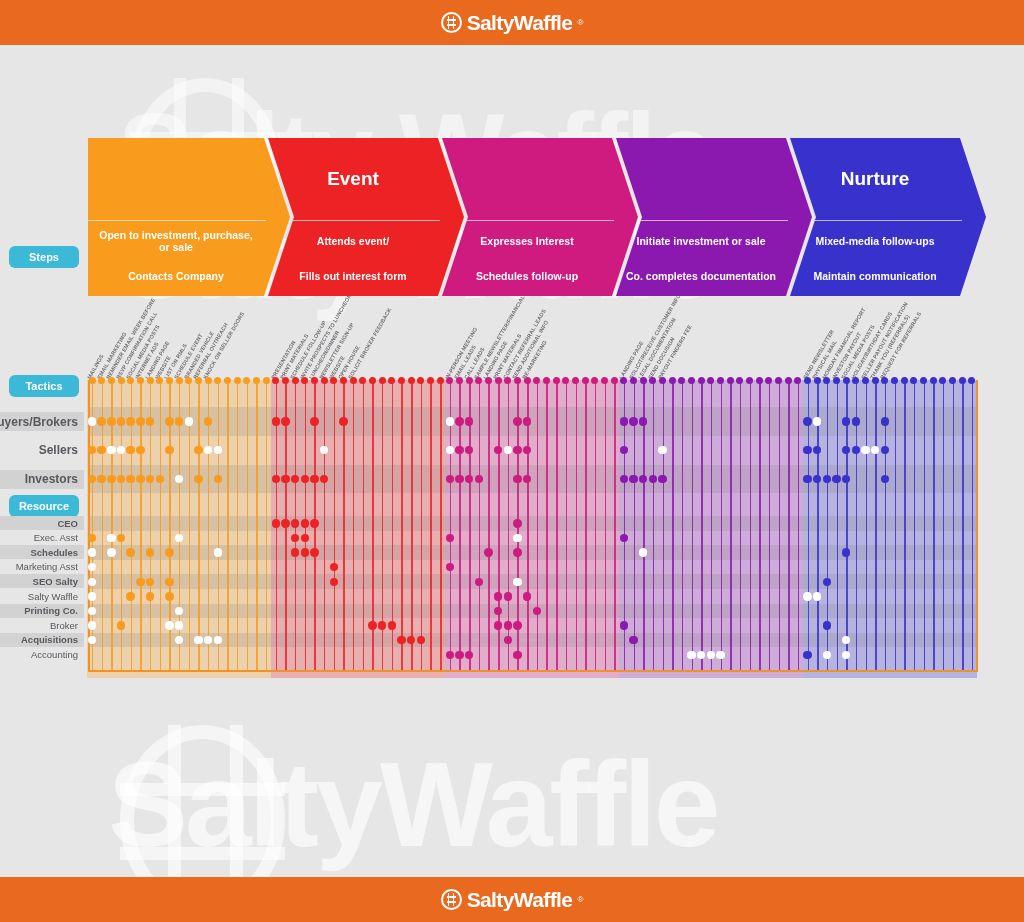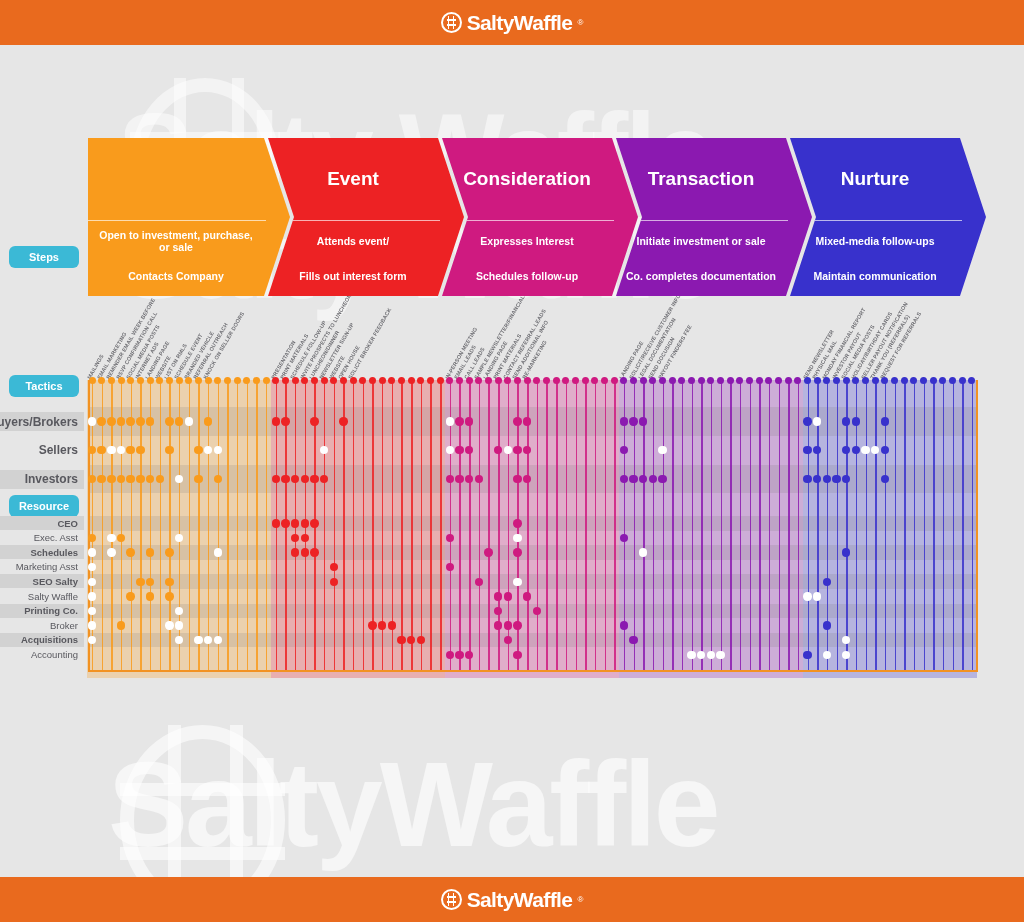--- a/index.html
+++ b/index.html
@@ -179,27 +179,25 @@
         <div class="chev-sub s1">Open to investment, purchase, or sale</div>
         <div class="chev-sub s2">Contacts Company</div>
       </div>
       <div class="chev notched" style="left: 180px; width: 196px; background: rgb(237, 34, 36); z-index: 9;">
         <div class="chev-title">Event</div>
         <div class="chev-rule"></div>
         <div class="chev-sub s1">Attends event/</div>
         <div class="chev-sub s2">Fills out interest form</div>
       </div>
       <div class="chev notched" style="left: 354px; width: 196px; background: rgb(207, 26, 128); z-index: 8;">
-        <div class="chev-title">Consideration</div>
         <div class="chev-rule"></div>
         <div class="chev-sub s1">Expresses Interest</div>
         <div class="chev-sub s2">Schedules follow-up</div>
       </div>
       <div class="chev notched" style="left: 528px; width: 196px; background: rgb(139, 25, 176); z-index: 7;">
-        <div class="chev-title">Transaction</div>
         <div class="chev-rule"></div>
         <div class="chev-sub s1">Initiate investment or sale</div>
         <div class="chev-sub s2">Co. completes documentation</div>
       </div>
       <div class="chev notched" style="left: 702px; width: 196px; background: rgb(56, 49, 204); z-index: 6;">
         <div class="chev-title">Nurture</div>
         <div class="chev-rule"></div>
         <div class="chev-sub s1">Mixed-media follow-ups</div>
         <div class="chev-sub s2">Maintain communication</div>
       </div>

